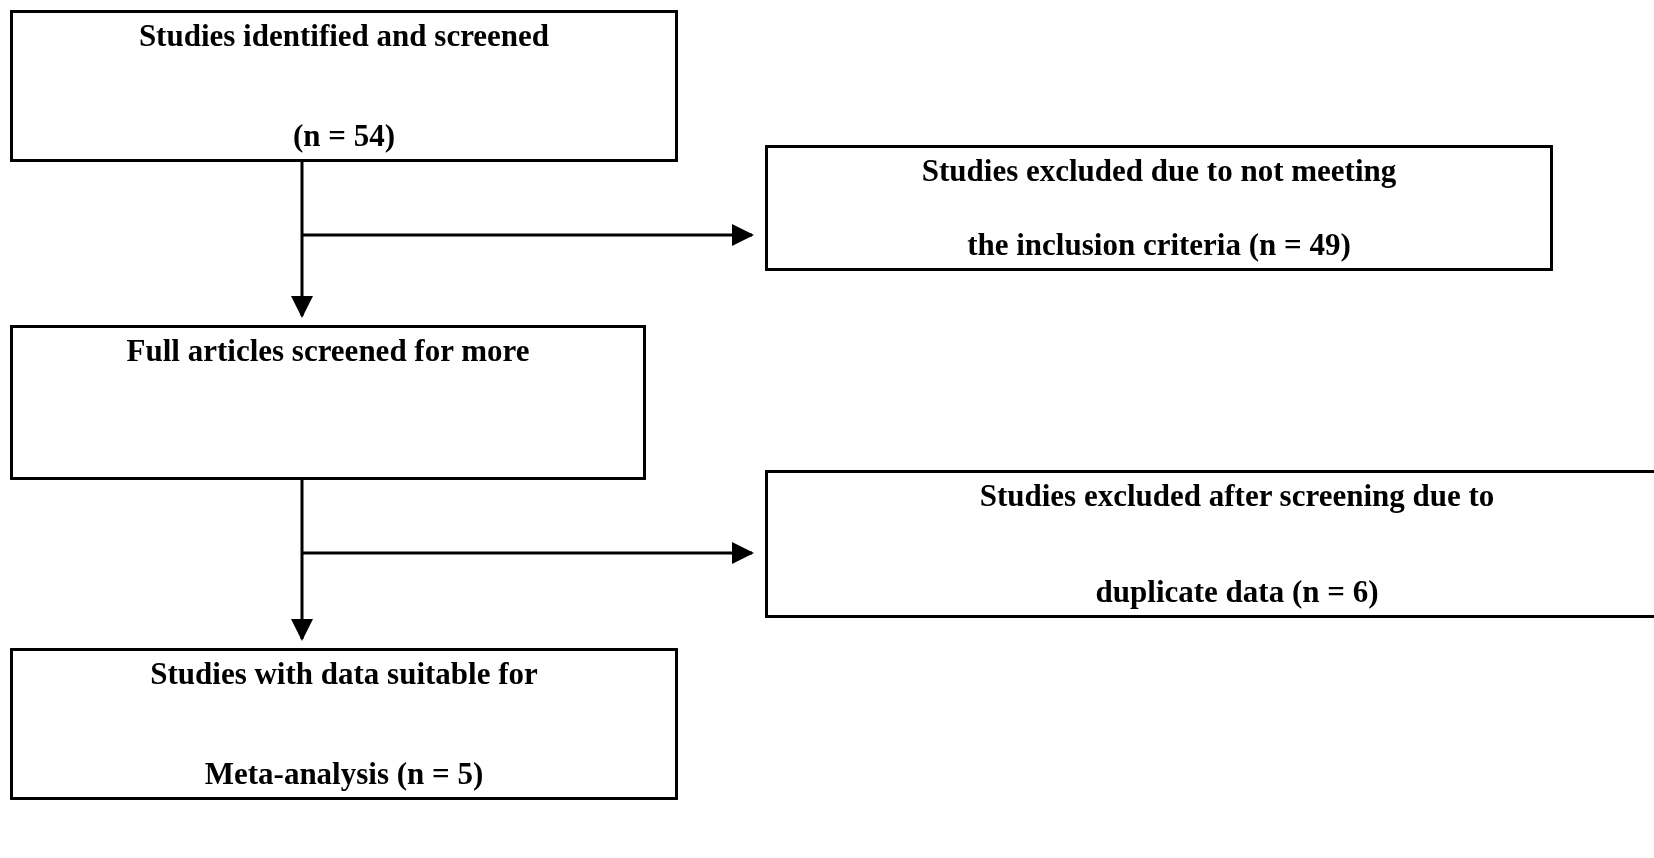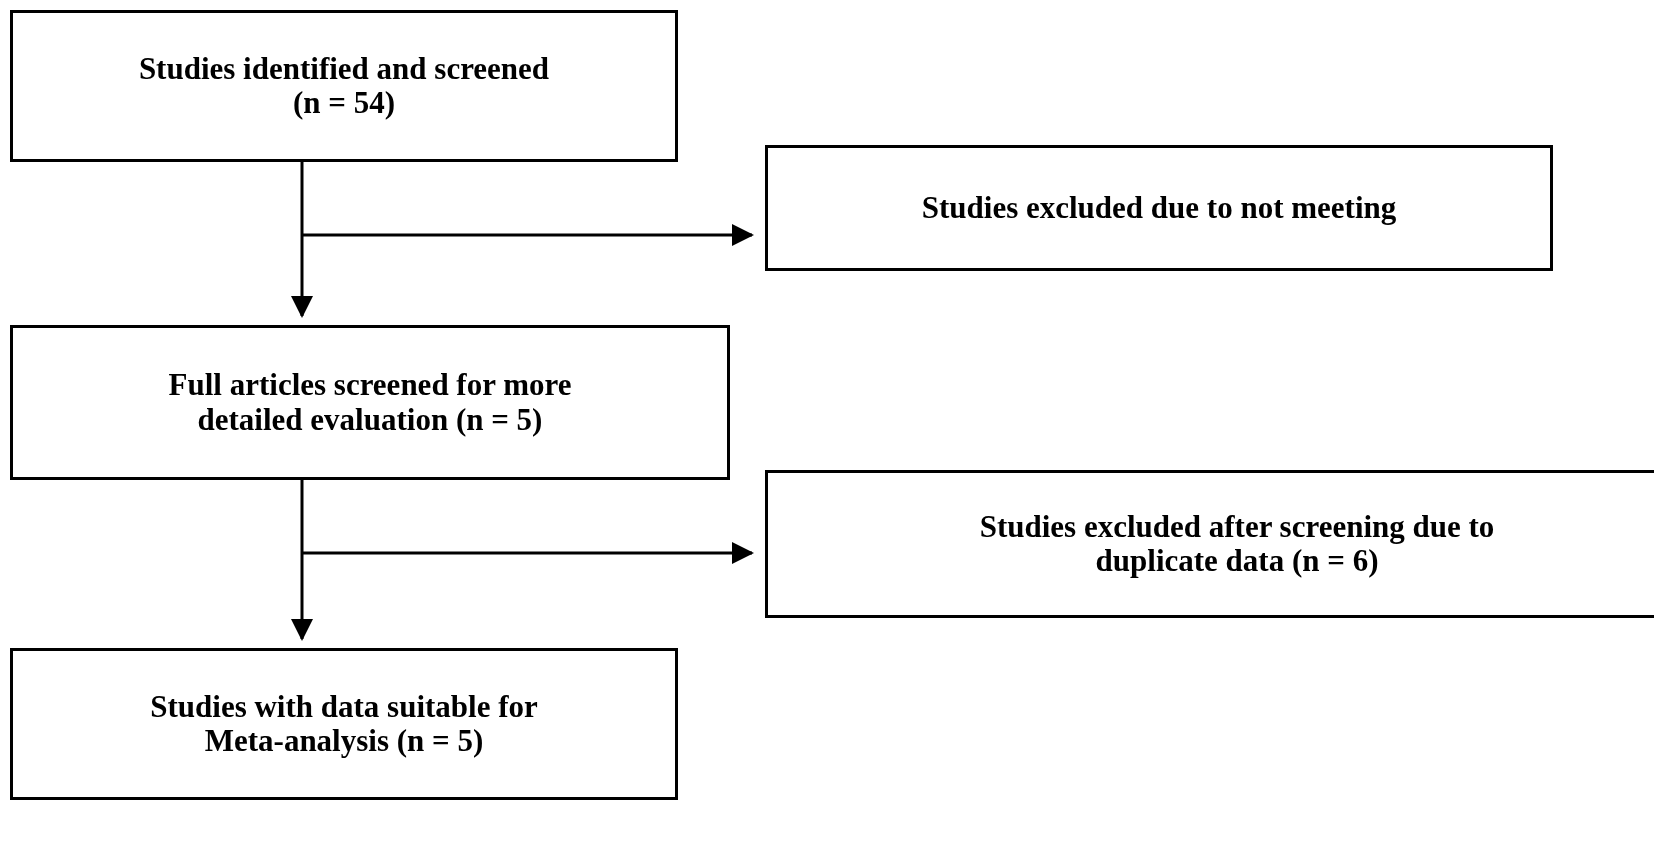--- a/index.html
+++ b/index.html
@@ -16,34 +16,34 @@
     color: #000000;
     overflow: hidden;
   }
   .flow-box {
     position: absolute;
     border: 3px solid #000000;
     background: #ffffff;
     box-sizing: border-box;
     display: flex;
     flex-direction: column;
-    justify-content: center;
+    justify-content: space-between;
     align-items: center;
     text-align: center;
     font-weight: bold;
     font-size: 31px;
     line-height: 1.1;
     padding: 6px 12px;
   }
   .flow-box .line {
     white-space: nowrap;
   }
   
   #box-identified { left: 10px;  top: 10px;  width: 668px; height: 152px; }
-  #box-screened   { left: 10px;  top: 325px; width: 720px; height: 155px; }
+  #box-screened   { left: 10px;  top: 325px; width: 636px; height: 155px; }
   #box-included   { left: 10px;  top: 648px; width: 668px; height: 152px; }
   
   #box-excluded-1 { left: 765px; top: 145px; width: 788px; height: 126px; }
   #box-excluded-2 { left: 765px; top: 470px; width: 944px; height: 148px; }
 
   .arrow-layer {
     position: absolute;
     left: 0; top: 0;
     width: 1654px;
     height: 858px;
@@ -79,30 +79,30 @@
     </g>
   </svg>
 
   <div class="flow-box" id="box-identified">
     <div class="line">Studies identified and screened</div>
     <div class="line">(n = 54)</div>
   </div>
 
   <div class="flow-box" id="box-screened">
     <div class="line">Full articles screened for more</div>
-    <div class="line">detailed evaluation  (n = 5)</div>
   </div>
 
   <div class="flow-box" id="box-included">
     <div class="line">Studies with data suitable for</div>
     <div class="line">Meta-analysis  (n = 5)</div>
   </div>
 
   <div class="flow-box" id="box-excluded-1">
     <div class="line">Studies excluded due to not meeting</div>
+    <div class="line">the inclusion criteria  (n = 49)</div>
   </div>
 
   <div class="flow-box" id="box-excluded-2">
     <div class="line">Studies excluded after screening due to</div>
     <div class="line">duplicate data  (n = 6)</div>
   </div>
 
 </div>
 
 </body></html>

